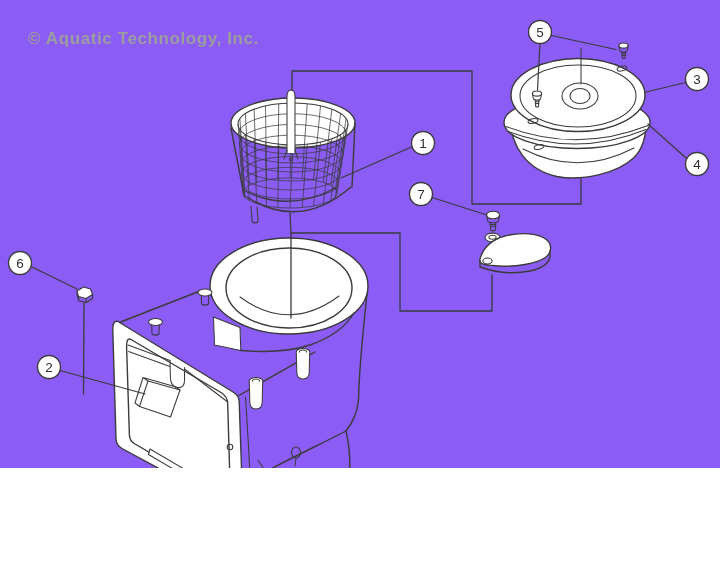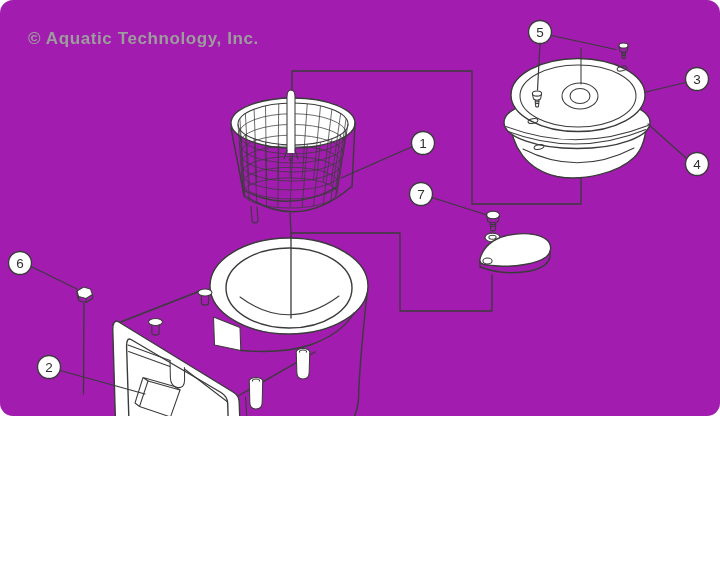--- a/index.html
+++ b/index.html
@@ -1,17 +1,17 @@
 <!DOCTYPE html>
 <html><head>
 <meta charset="utf-8">
 <style>
   html,body{margin:0;padding:0;background:#ffffff;}
-  .stage{position:relative;width:720px;height:416px;background:#a21caf;overflow:hidden;
-         font-family:"Liberation Sans", sans-serif;border-radius:13px;}
+  .stage{position:relative;width:720px;height:468px;background:#8b5cf6;overflow:hidden;
+         font-family:"Liberation Sans", sans-serif;}
   svg{display:block;}
   .watermark{font-family:"Liberation Sans", sans-serif;font-weight:bold;
              font-size:17px;letter-spacing:.6px;}
   .callout-num{font-family:"Liberation Sans", sans-serif;font-size:13.5px;fill:#2e2e2e;}
   .ln{fill:none;stroke:#3b3b3b;stroke-width:1.4;stroke-linecap:round;stroke-linejoin:round;}
   .lnthin{fill:none;stroke:#3b3b3b;stroke-width:1.05;stroke-linecap:round;stroke-linejoin:round;}
   .wfill{fill:#ffffff;stroke:#3b3b3b;stroke-width:1.4;stroke-linejoin:round;}
   .wfillthin{fill:#ffffff;stroke:#3b3b3b;stroke-width:1.05;stroke-linejoin:round;}
   .leader{fill:none;stroke:#3b3b3b;stroke-width:1.2;stroke-linecap:round;}
   .asmline{fill:none;stroke:#3b3b3b;stroke-width:1.3;stroke-linecap:round;stroke-linejoin:round;}

